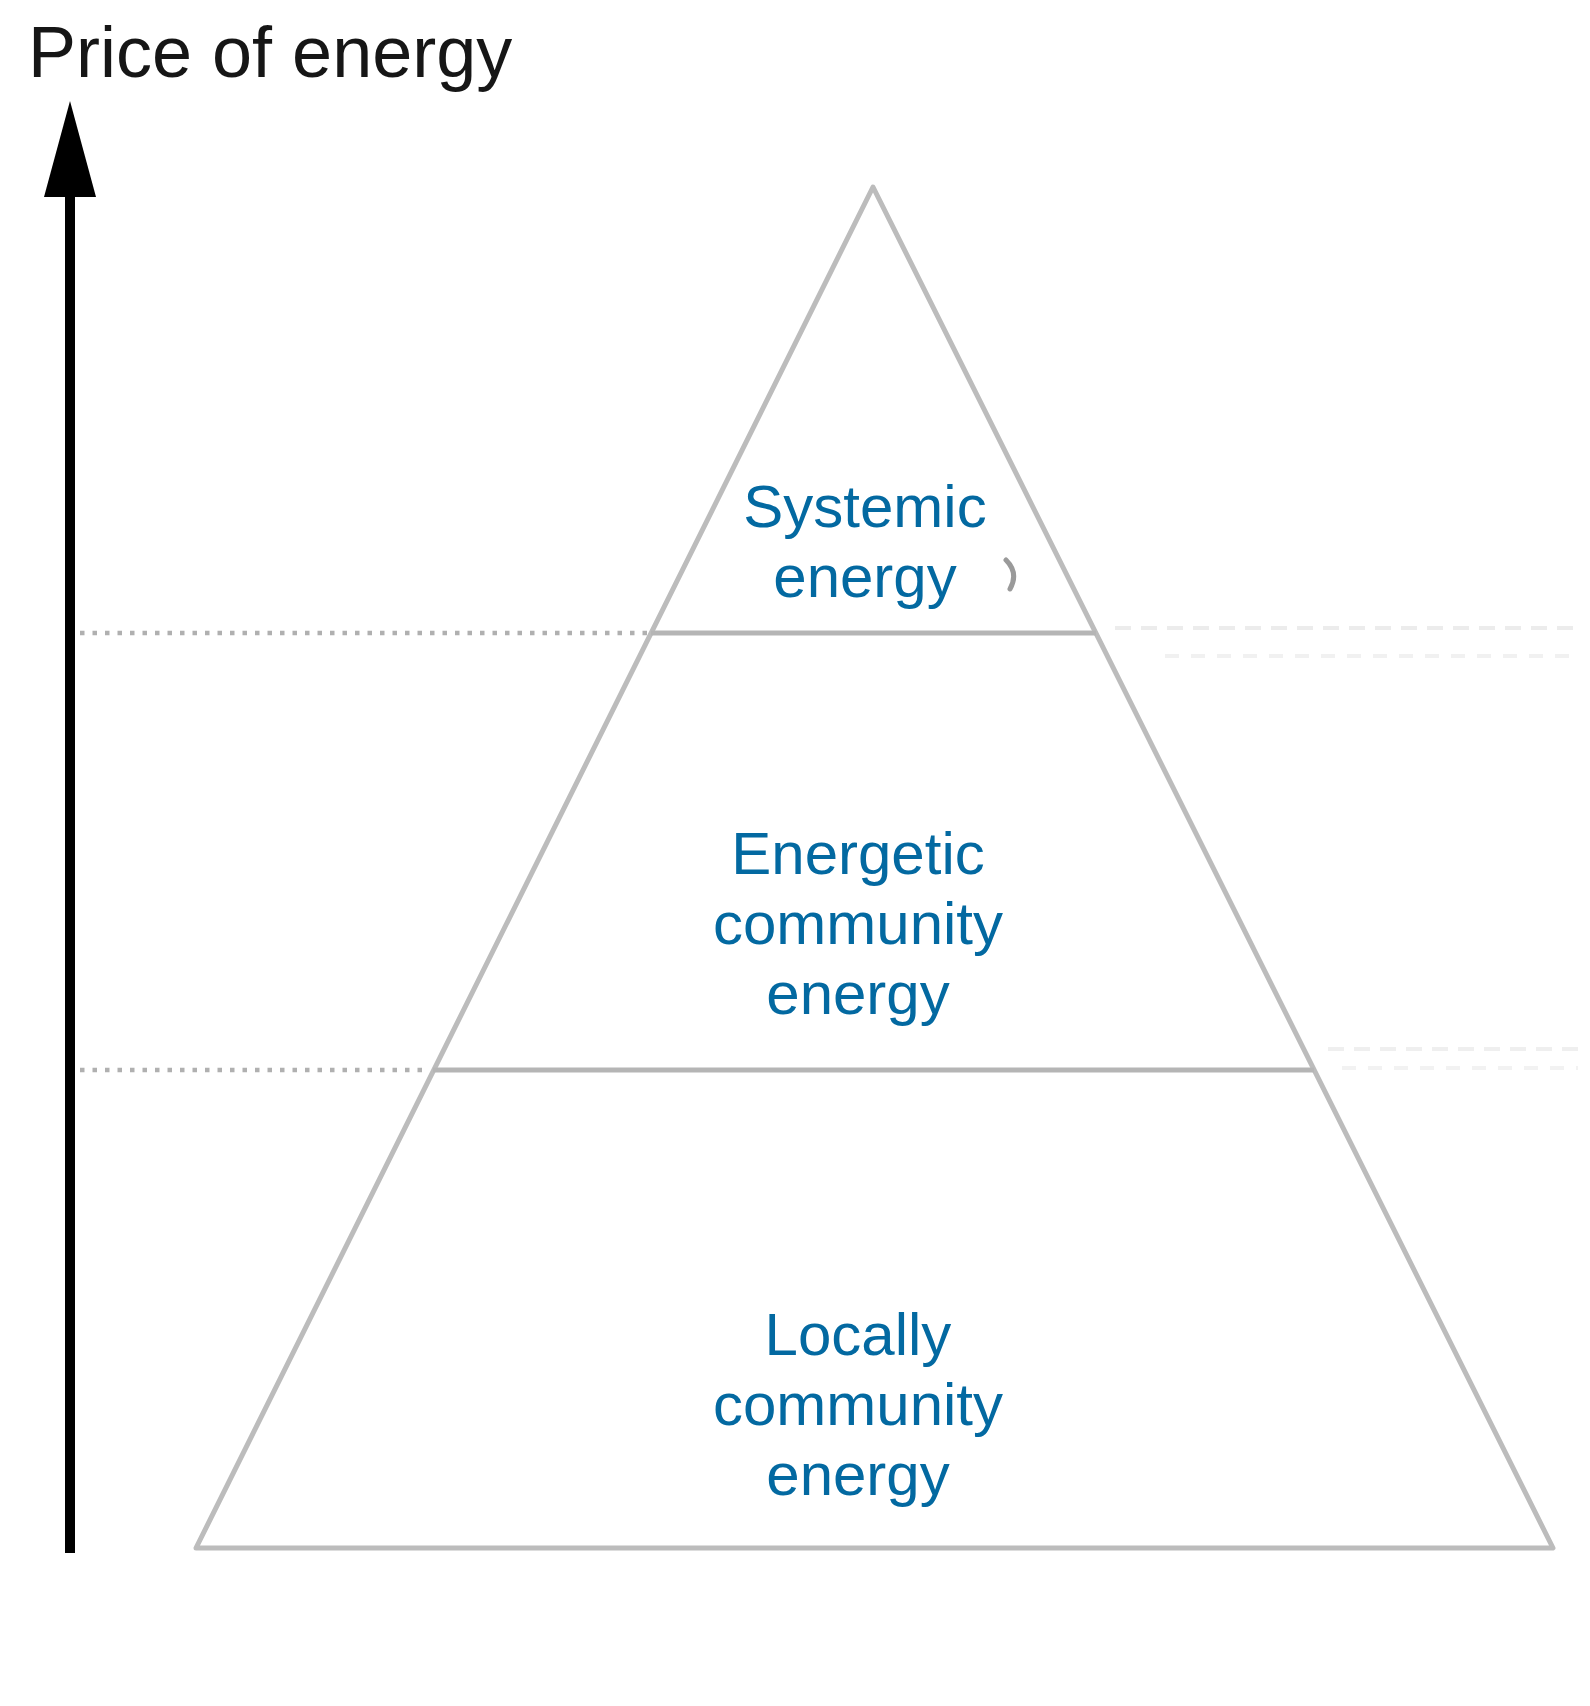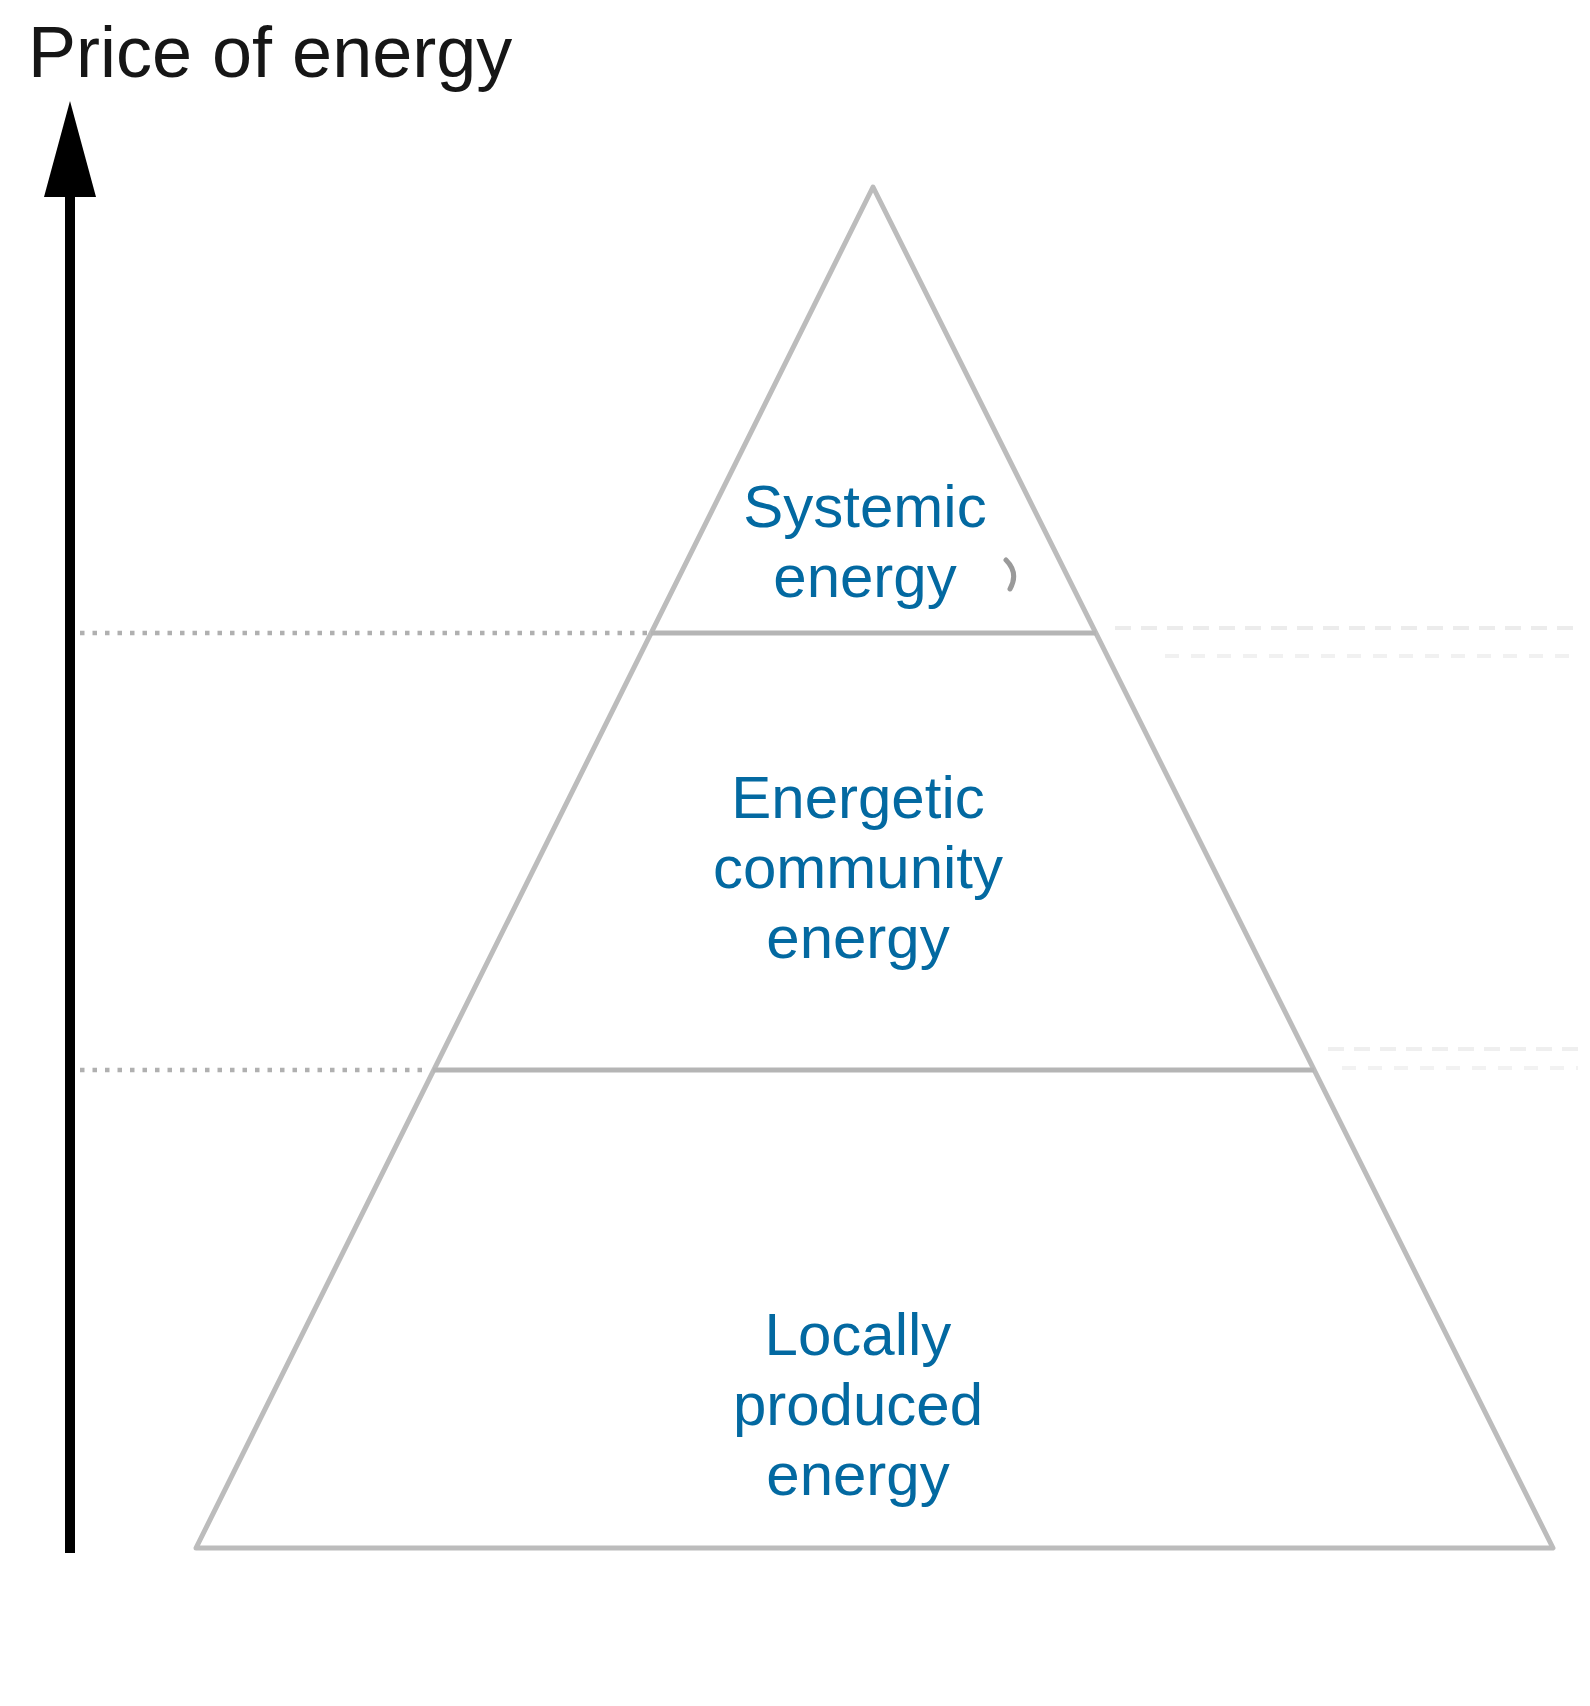--- a/index.html
+++ b/index.html
@@ -47,21 +47,21 @@
     font-size: 74px;
   }
   .tier-label {
     color: #0369a1;
     font-size: 60px;
     line-height: 70px;
     text-align: center;
     transform: translate(-50%, -50%);
   }
   .tier-label-1 { left: 865px; top: 542px; }
-  .tier-label-2 { left: 858px; top: 868px; }
+  .tier-label-2 { left: 858px; top: 924px; }
   .tier-label-3 { left: 858px; top: 1405px; }
 </style>
 </head>
 <body>
 
 <div class="canvas">
 
   <svg class="figure-svg" width="1590" height="1706" viewBox="0 0 1590 1706">
 
     <g>
@@ -93,16 +93,16 @@
 
 
   <div class="label tier-label tier-label-1">Systemic
 energy</div>
 
   <div class="label tier-label tier-label-2">Energetic
 community
 energy</div>
 
   <div class="label tier-label tier-label-3">Locally
-produced
+community
 energy</div>
 
 </div>
 
 </body></html>

